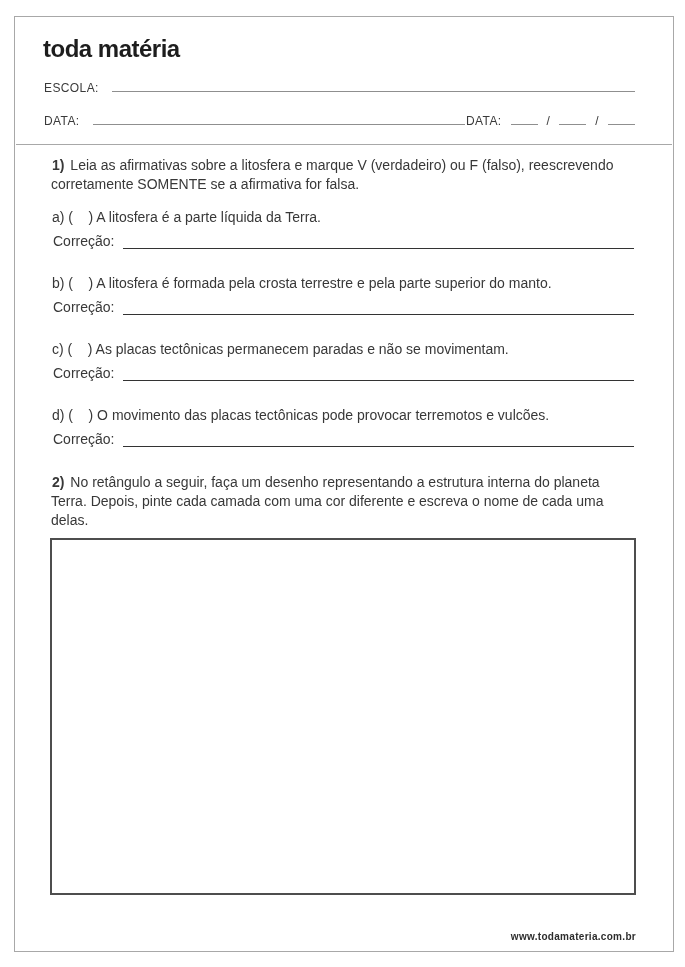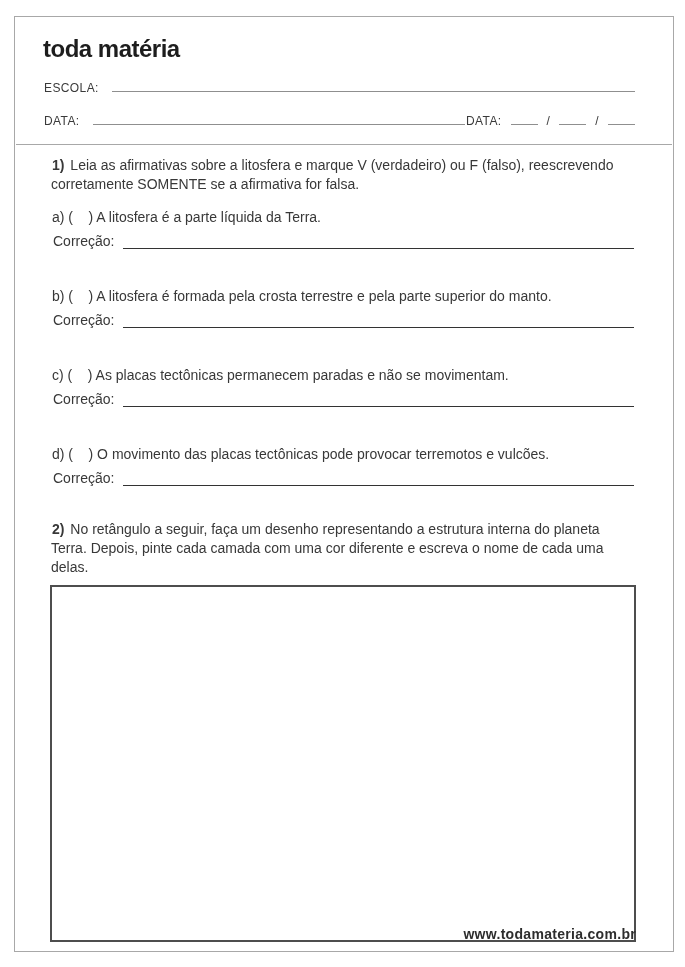--- a/index.html
+++ b/index.html
@@ -73,44 +73,44 @@
     margin-top: 37px;
     text-align: center;
     font-size: 15px;
     font-weight: bold;
     color: #2d2d2d;
     letter-spacing: 0.2px;
   }
   .question { margin-top: 10px; }
   .q-number { font-weight: bold; }
   .item { margin-top: 11px; }
-  .item + .item { margin-top: 31px; }
+  .item + .item { margin-top: 18px; }
   .correcao {
     display: flex;
     align-items: flex-end;
     margin-top: 2px;
   }
   .correcao .label { white-space: nowrap; }
   .correcao .blank-line {
     border-bottom: 1.5px solid #333333;
     margin: 0 0 3px 8px;
   }
-  .question-2 { margin-top: 28px; }
+  .question-2 { margin-top: 20px; }
   .drawbox {
     margin-top: 7px;
     width: 100%;
     height: 357px;
     border: 2px solid #4e4e4e;
     background: #ffffff;
   }
   .footer {
     position: absolute;
     right: 36px;
     bottom: 8px;
-    font-size: 14px;
+    font-size: 10px;
     font-weight: bold;
     letter-spacing: 0.3px;
     color: #2d2d2d;
   }
 </style>
 </head>
 <body>
 
 <div class="page">
   <div class="frame">

